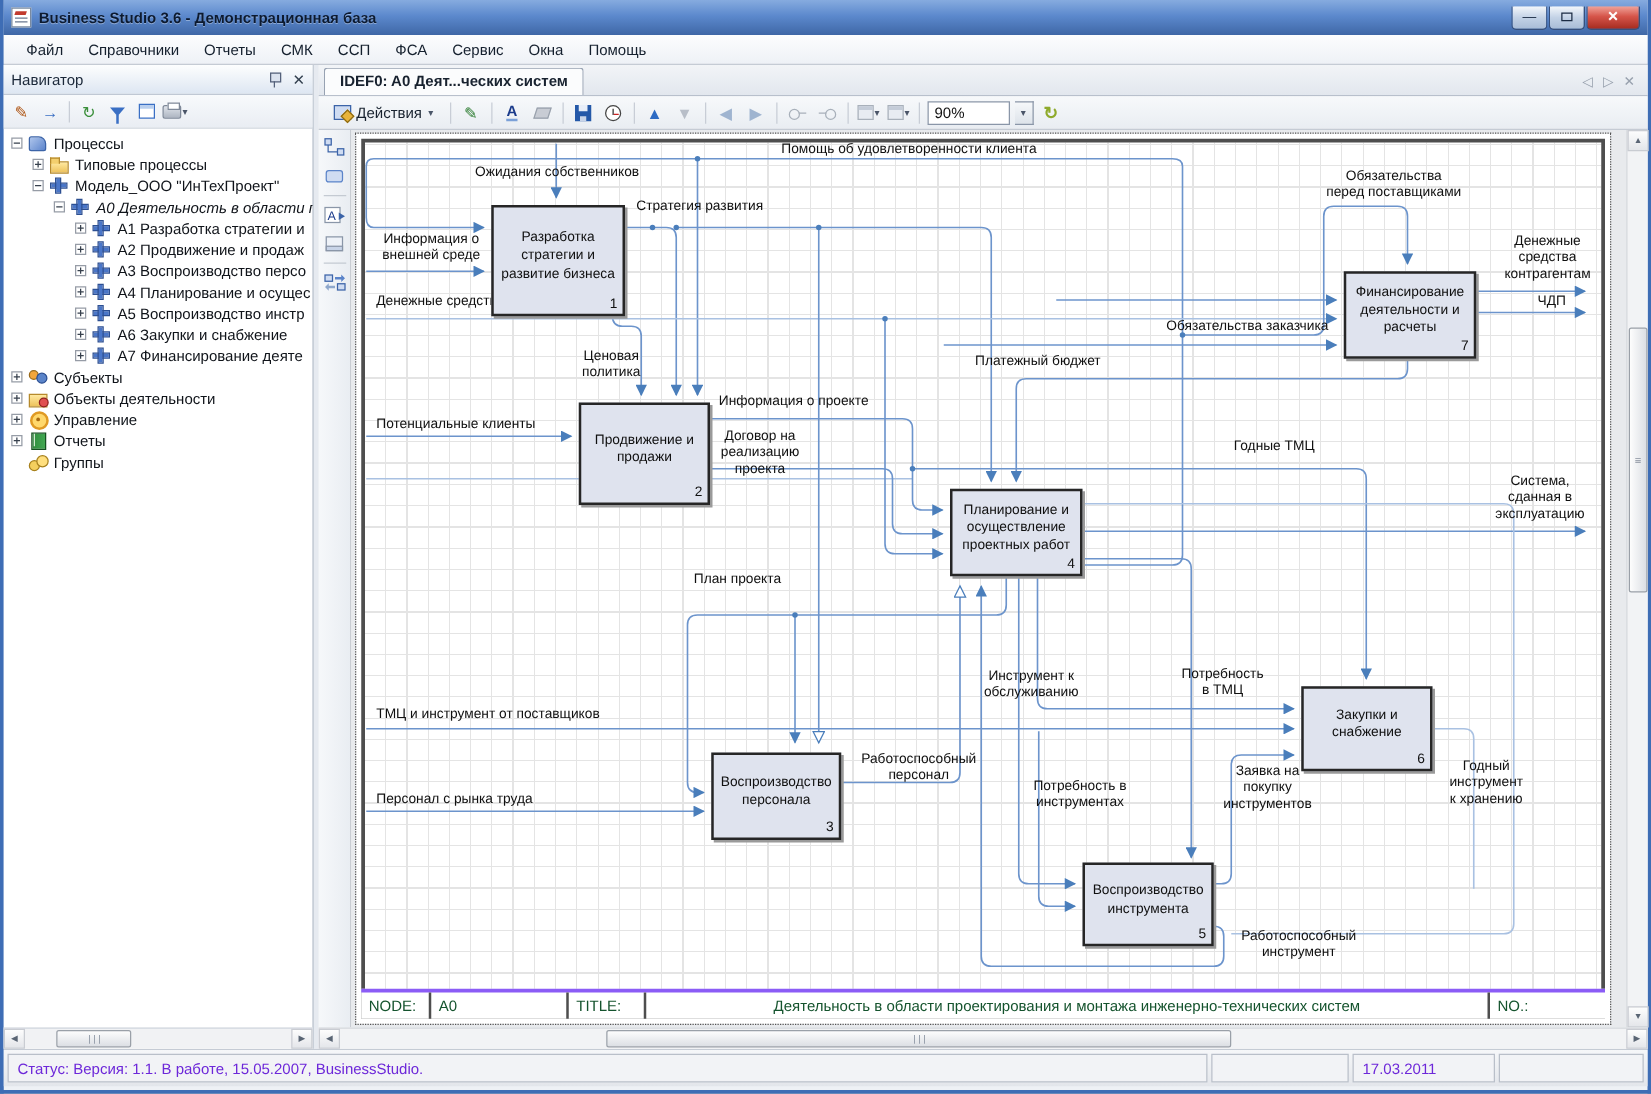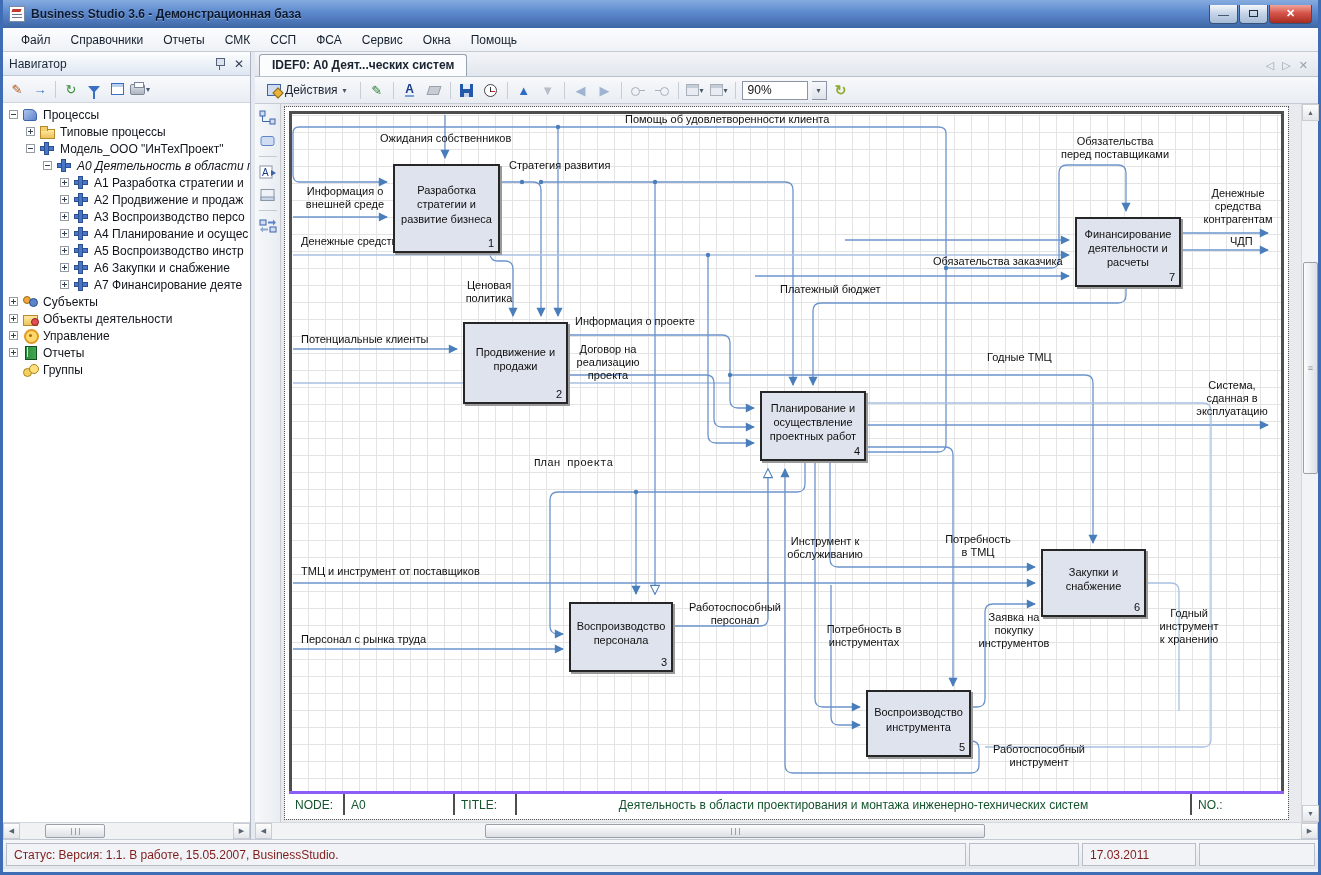--- a/index.html
+++ b/index.html
@@ -131,21 +131,21 @@
           display:flex; align-items:center; justify-content:center; font-size:7px; color:#5a6574;}
   .vthumb { position:absolute; left:1px; width:15px; top:158px; height:212px; border:1px solid #9aa0a8; border-radius:2px;
             background:linear-gradient(90deg,#fdfdfd,#dcdfe4); display:flex; align-items:center; justify-content:center; color:#8a929e; font-size:9px;}
   .hscroll { height:17px; background:#f2f3f5; border-top:1px solid #d4d7db; position:relative; }
   .hthumb { position:absolute; top:1px; height:14px; border:1px solid #9aa0a8; border-radius:2px;
             background:linear-gradient(#fdfdfd,#dcdfe4); display:flex; align-items:center; justify-content:center;}
   .grip3 { width:9px; height:7px; background:repeating-linear-gradient(90deg,#9aa2ae 0 1px, transparent 1px 4px); }
   
   .statusbar { height:30px; background:linear-gradient(#f6f7f9,#e3e6eb); border-top:1px solid #c5cbd4;
                display:flex; align-items:stretch; padding:3px; gap:3px; }
-  .scell { border:1px solid #b9bfc9; background:#f2f3f6; display:flex; align-items:center; font-size:12px; color:#7f1d1d; padding:0 7px; }
+  .scell { border:1px solid #b9bfc9; background:#f2f3f6; display:flex; align-items:center; font-size:12px; color:#6d28d9; padding:0 7px; }
   .scell.grow { flex:1; }
 </style>
 </head>
 <body>
 
 <div class="window">
 
   <div class="titlebar">
     <div class="appicon"></div>
     <div class="apptitle">Business Studio 3.6 - Демонстрационная база</div>
@@ -447,21 +447,21 @@
 внешней среде</div>
             <div class="dlabel" style="left:224px;top:52px;">Стратегия развития</div>
             <div class="dlabel" style="left:16px;top:128px;">Денежные средства от контрагентов</div>
             <div class="dlabel ctr" style="left:172px;top:172px;width:64px;">Ценовая
 политика</div>
             <div class="dlabel" style="left:16px;top:226px;">Потенциальные клиенты</div>
             <div class="dlabel" style="left:290px;top:208px;">Информация о проекте</div>
             <div class="dlabel ctr" style="left:283px;top:236px;width:80px;">Договор на
 реализацию
 проекта</div>
-            <div class="dlabel" style="left:249px;top:350px;font-family:Liberation Mono, monospace;">План проекта</div>
+            <div class="dlabel" style="left:270px;top:350px;">План проекта</div>
             <div class="dlabel" style="left:495px;top:176px;">Платежный бюджет</div>
             <div class="dlabel" style="left:648px;top:148px;">Обязательства заказчика</div>
             <div class="dlabel ctr" style="left:755px;top:28px;width:150px;">Обязательства
 перед поставщиками</div>
             <div class="dlabel ctr" style="left:908px;top:80px;width:90px;">Денежные
 средства
 контрагентам</div>
             <div class="dlabel" style="left:945px;top:128px;">ЧДП</div>
             <div class="dlabel" style="left:702px;top:244px;">Годные ТМЦ</div>
             <div class="dlabel ctr" style="left:896px;top:272px;width:102px;">Система,

